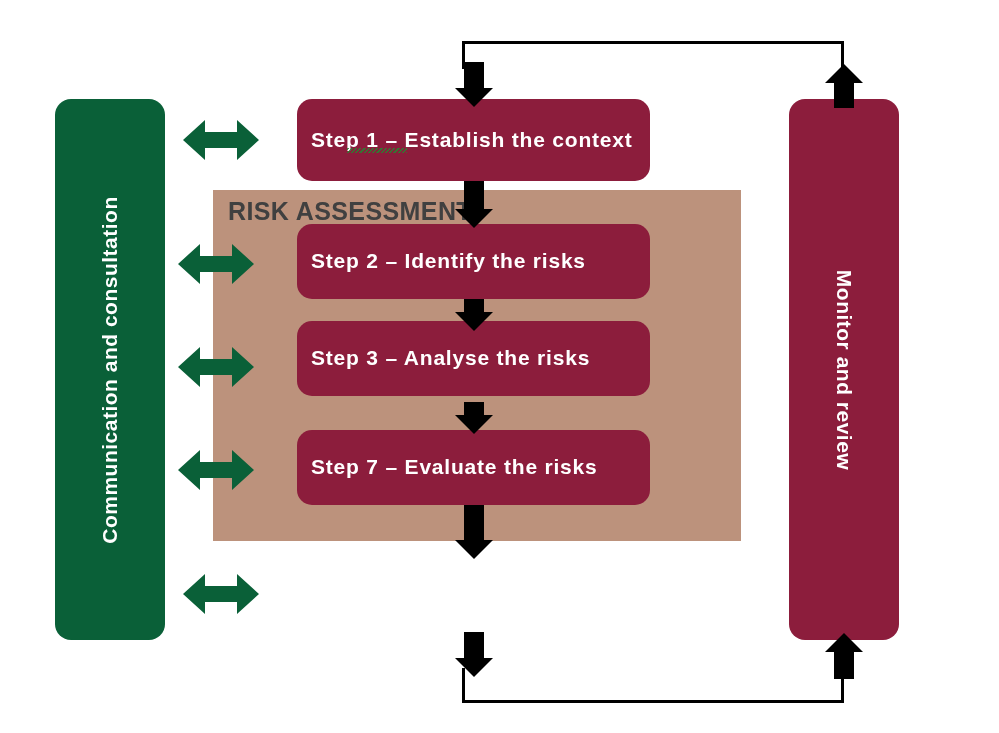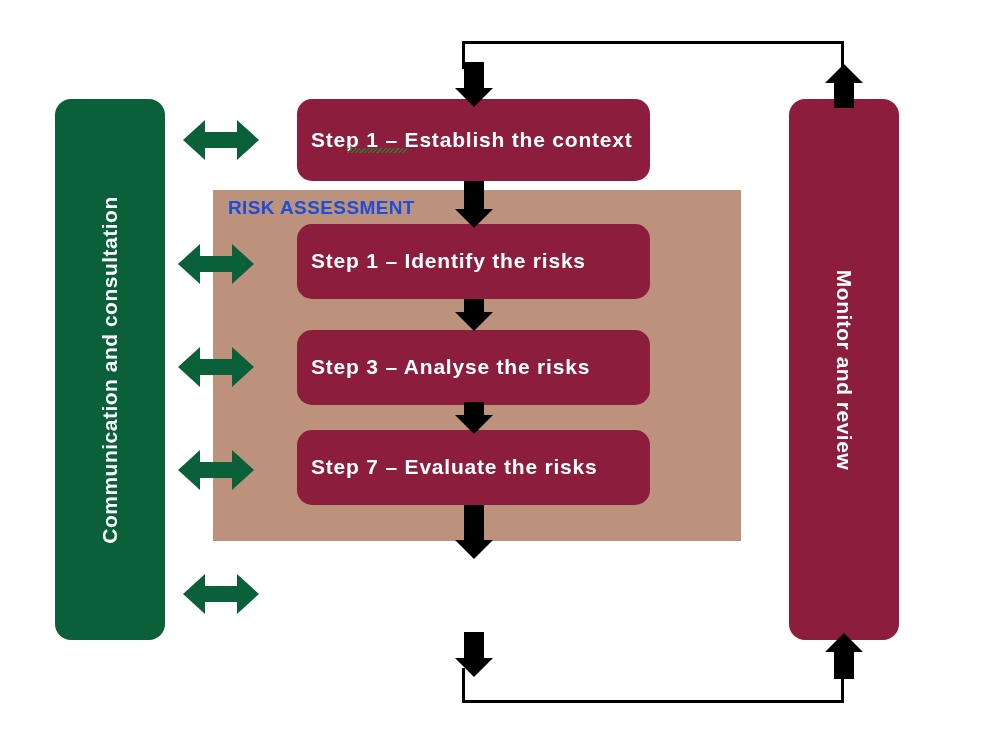--- a/index.html
+++ b/index.html
@@ -54,23 +54,23 @@
     left: 213px;
     top: 190px;
     width: 528px;
     height: 351px;
     background: #bc927c;
   }
   #risk-label {
     position: absolute;
     left: 228px;
     top: 197px;
-    font-size: 19px;
+    font-size: 25px;
     font-weight: bold;
-    color: #1d4ed8;
+    color: #404040;
     letter-spacing: 0.4px;
   }
 
   
   .step {
     position: absolute;
     left: 297px;
     width: 353px;
     background: #8c1d3c;
     border-radius: 15px;
@@ -80,21 +80,21 @@
     letter-spacing: 0.8px;
     display: flex;
     align-items: center;
     text-align: center;
     line-height: 1.35;
     box-sizing: border-box;
     padding: 0 14px;
   }
   #step-1 { top: 99px;  height: 82px; }
   #step-2 { top: 224px; height: 75px; }
-  #step-3 { top: 330px; height: 75px; }
+  #step-3 { top: 321px; height: 75px; }
   #step-4 { top: 430px; height: 75px; }
   #step-5 { top: 556px; height: 76px; }
   .step-text-wrap { display: block; }
   .squiggle {
     position: absolute;
     left: 347px;
     top: 148px;
     width: 60px;
     height: 5px;
     background:
@@ -226,21 +226,21 @@
   <div class="side-panel" id="panel-right">
     <span class="vtext">Monitor and review</span>
   </div>
 
   <div class="step" id="step-1">
     <span class="step-text-wrap">Step 1 – Establish the context</span>
   </div>
   <div class="squiggle"></div>
 
   <div class="step" id="step-2">
-    <span class="step-text-wrap">Step 1 – Identify the risks</span>
+    <span class="step-text-wrap">Step 2 – Identify the risks</span>
   </div>
 
   <div class="step" id="step-3">
     <span class="step-text-wrap">Step 3 – Analyse the risks</span>
   </div>
 
   <div class="step" id="step-4">
     <span class="step-text-wrap">Step 7 – Evaluate the risks</span>
   </div>
 

